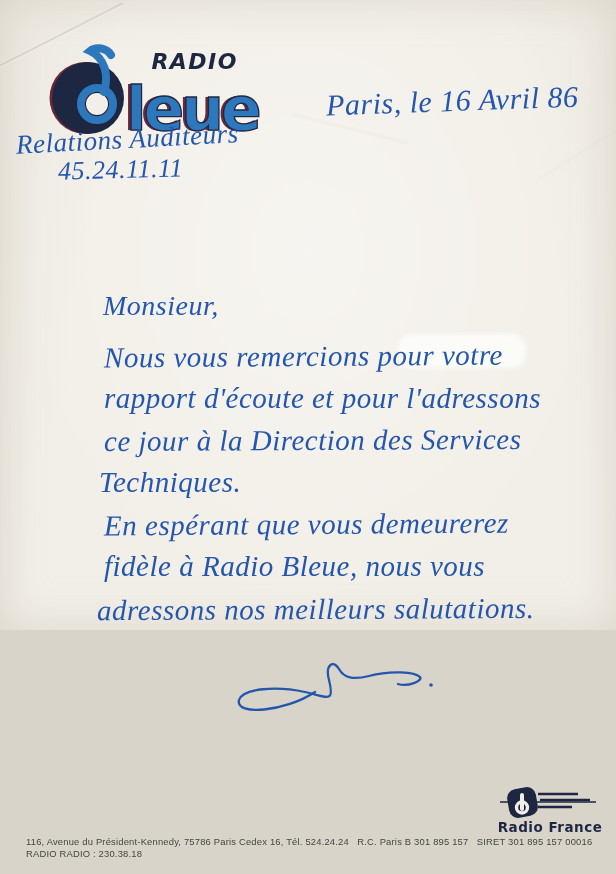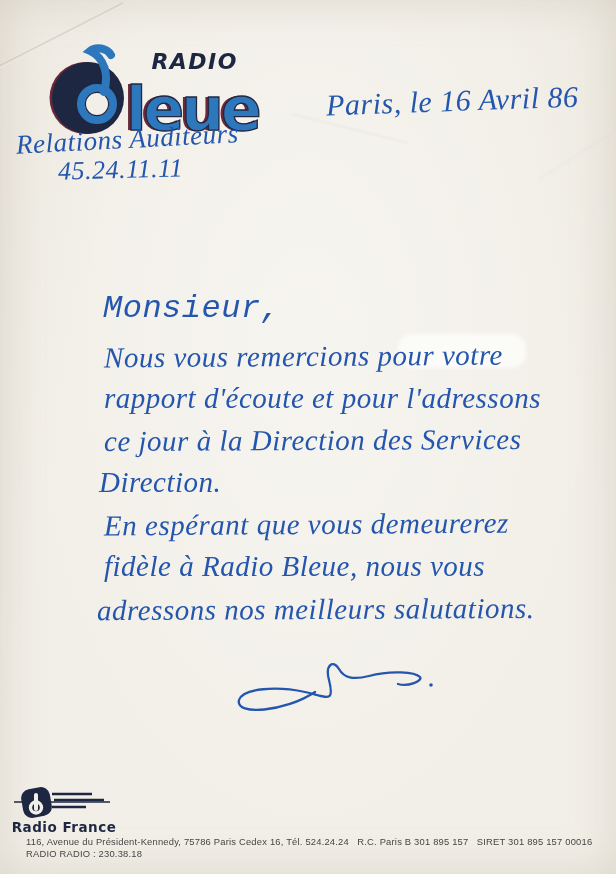--- a/index.html
+++ b/index.html
@@ -2,21 +2,21 @@
 <html><head>
 <meta charset="utf-8">
 <style>
   html,body{margin:0;padding:0;}
   body{
     width:616px;height:874px;overflow:hidden;
     font-family:"Liberation Sans",sans-serif;
     background:#d8d4ca;
   }
   .paper{
-    position:relative;width:616px;height:874px;
+    position:relative;width:616px;height:630px;
     background:#f2efe8;
     background-image:
       linear-gradient(100deg, rgba(190,180,160,0.10), rgba(0,0,0,0) 18%),
       linear-gradient(260deg, rgba(190,180,160,0.08), rgba(0,0,0,0) 15%),
       radial-gradient(ellipse at 50% 40%, rgba(255,255,255,0.35), rgba(0,0,0,0) 70%);
     box-shadow:inset 0 0 46px rgba(165,155,130,0.28);
   }
   .crease{position:absolute;pointer-events:none;}
   .crease-tl{
     left:-18px;top:36px;width:150px;height:3px;
@@ -38,36 +38,36 @@
     position:absolute;
     font-family:"Liberation Serif",serif;
     font-style:italic;
     color:#2456ad;
     white-space:nowrap;
     letter-spacing:0.5px;
   }
   .contact1{left:16px;top:124px;font-size:27px;transform:rotate(-3deg);}
   .contact2{left:58px;top:155px;font-size:26px;transform:rotate(-1.5deg);}
   .dateline{left:326px;top:84px;font-size:30px;transform:rotate(-2deg);}
-  .salutation{left:103px;top:290px;font-size:32px;font-family:Liberation Mono, monospace;}
+  .salutation{left:103px;top:290px;font-size:28px;}
   .bl{left:104px;font-size:29px;}
   .bl1{top:340px;transform:rotate(-0.4deg);}
   .bl2{top:382px;}
   .bl3{top:424px;transform:rotate(-0.3deg);}
   .bl4{left:99px;top:466px;}
   .bl5{top:508px;transform:rotate(-0.4deg);}
   .bl6{top:550px;}
   .bl7{left:97px;top:593px;transform:rotate(-0.3deg);}
   .whiteout{
     position:absolute;left:398px;top:334px;width:128px;height:34px;
     background:rgba(252,252,249,0.9);border-radius:14px;filter:blur(2px);
   }
   .logo-svg{position:absolute;left:40px;top:44px;}
   .sig-svg{position:absolute;left:215px;top:650px;}
-  .rf-block{position:absolute;left:0;top:786px;width:616px;text-align:left;}
+  .rf-block{position:absolute;left:0;top:786px;width:616px;text-align:right;}
   .addr{
     position:absolute;left:6px;top:836px;width:616px;text-align:left;
     font-size:9.4px;line-height:11px;color:#454545;letter-spacing:0.2px;
     white-space:pre;
     margin-left:20px;
   }
   .addr2{top:848px;}
 </style>
 </head>
 <body>
@@ -96,21 +96,21 @@
   <div class="hw contact2">45.24.11.11</div>
 
   <div class="hw dateline">Paris, le 16 Avril 86</div>
 
   <div class="whiteout"></div>
 
   <div class="hw salutation">Monsieur,</div>
   <div class="hw bl bl1">Nous vous remercions pour votre</div>
   <div class="hw bl bl2">rapport d'écoute et pour l'adressons</div>
   <div class="hw bl bl3">ce jour à la Direction des Services</div>
-  <div class="hw bl bl4">Direction.</div>
+  <div class="hw bl bl4">Techniques.</div>
   <div class="hw bl bl5">En espérant que vous demeurerez</div>
   <div class="hw bl bl6">fidèle à Radio Bleue, nous vous</div>
   <div class="hw bl bl7">adressons nos meilleurs salutations.</div>
 
   <svg class="sig-svg" width="235" height="75" viewBox="0 0 235 75">
     <path d="M100,42 C70,62 20,66 24,50 C28,38 62,36 90,42 C112,47 120,54 114,30
              C110,15 118,9 124,19 C129,28 138,30 154,26 C176,20 200,22 205,27
              C208,31 193,37 183,34" fill="none" stroke="#2456ad" stroke-width="2.3" stroke-linecap="round"></path>
     <circle cx="216" cy="35" r="1.8" fill="#2456ad"></circle>
   </svg>

